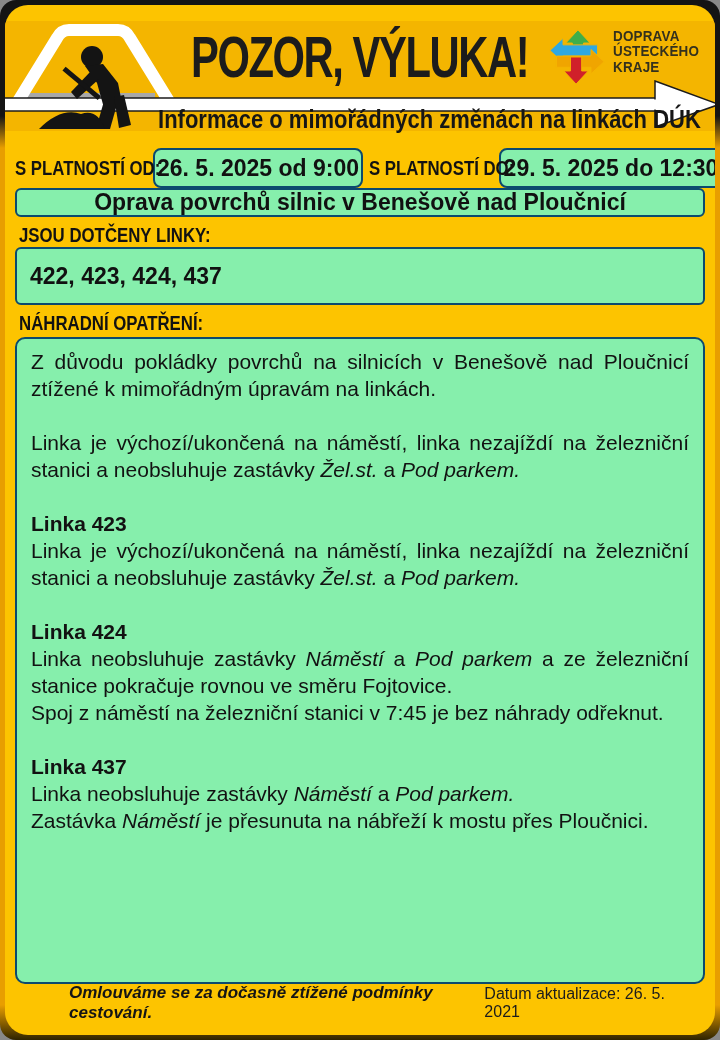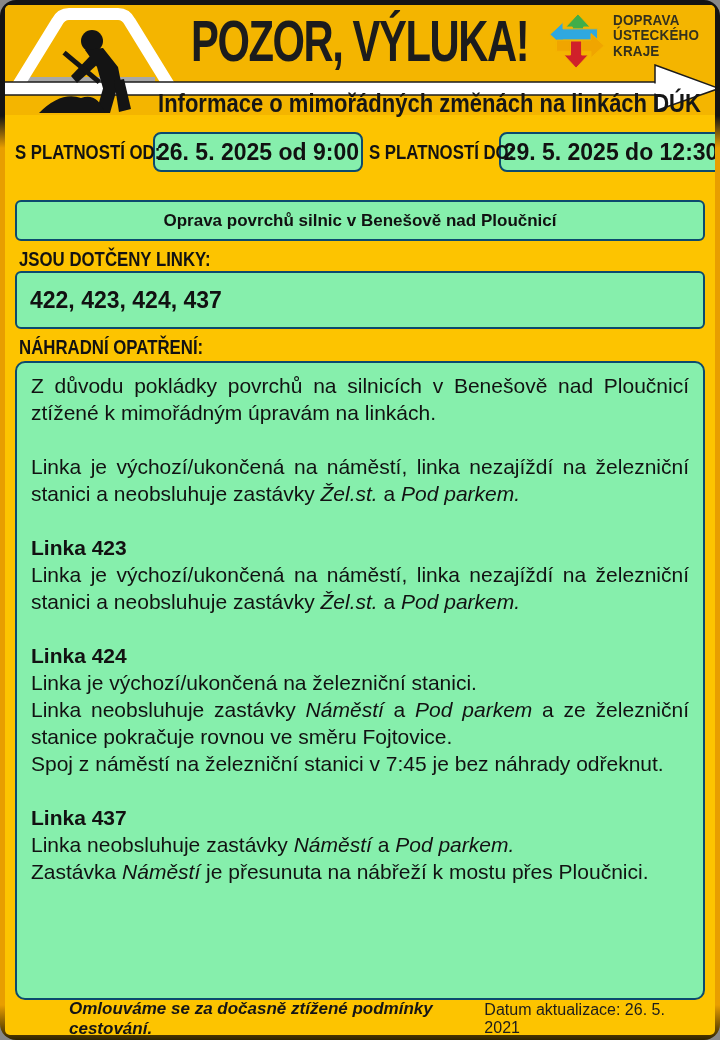--- a/index.html
+++ b/index.html
@@ -1,20 +1,20 @@
 <!DOCTYPE html>
 <html lang="cs"><head>
 <meta charset="utf-8">
 <style>
   html,body{margin:0;padding:0;}
   body{width:720px;height:1040px;font-family:"Liberation Sans",sans-serif;background:#888;}
   .frame{width:720px;height:1040px;box-sizing:border-box;padding:5px;border-radius:16px;
          background:linear-gradient(180deg,#141414 0,#141414 116px,#e89e00 148px,#e89e00 1005px,#2e2300 1040px);}
-  .page{width:100%;height:100%;box-sizing:border-box;background:#fdc400;border-radius:5px;
-        overflow:hidden;display:flex;flex-direction:column;padding:0 10px;}
+  .page{width:100%;height:100%;box-sizing:border-box;background:#fdc400;border-radius:23px;
+        overflow:hidden;display:flex;flex-direction:column;padding:16px 10px;}
 
   
   .header{position:relative;height:110px;margin:0 -10px;background:#f4b500;flex:none;}
   .header-art{position:absolute;left:0;top:0;width:720px;height:110px;}
   .main-title{position:absolute;left:186px;top:2px;font-size:58px;font-weight:700;color:#1c1c1c;
               letter-spacing:-2px;transform:scaleX(0.72);transform-origin:left top;white-space:nowrap;
               font-family:"Liberation Sans",sans-serif;}
   .subtitle{position:absolute;right:14px;top:84px;font-size:25px;font-weight:700;color:#161616;
             transform:scaleX(0.88);transform-origin:right top;white-space:nowrap;}
   .logo{position:absolute;right:12px;top:8px;display:flex;align-items:flex-start;}
@@ -28,22 +28,22 @@
   .white-box{background:#86efac;border:2px solid #0c4a6e;border-radius:8px;box-sizing:border-box;}
 
   .validity-row{display:flex;align-items:center;margin-top:17px;flex:none;}
   .validity-box{height:40px;display:flex;align-items:center;justify-content:center;
                 font-size:23px;font-weight:700;color:#111;padding:0 12px;white-space:nowrap;}
   .vb-from{width:210px;margin-left:-28px;}
   .vb-to{width:224px;margin-left:-24px;}
   .lbl-from{width:166px;flex:none;}
   .lbl-to{width:154px;flex:none;margin-left:6px;}
 
-  .title-box{margin-top:28px;height:41px;display:flex;align-items:center;justify-content:center;
-             font-size:17px;font-weight:700;color:#111;border-radius:6px;flex:none;}
+  .title-box{margin-top:0;height:29px;display:flex;align-items:center;justify-content:center;
+             font-size:23px;font-weight:700;color:#111;border-radius:6px;flex:none;}
   .section-label{margin-top:5px;height:25px;display:flex;align-items:center;flex:none;padding-left:4px;}
   .lines-box{height:58px;display:flex;align-items:center;font-size:23px;font-weight:700;color:#111;
              padding:0 13px;border-radius:6px;flex:none;}
 
   
   .measures-box{flex:1 1 auto;margin-top:2px;margin-bottom:5px;border-radius:10px;
                 padding:9px 14px;overflow:hidden;font-size:21px;line-height:27px;color:#121212;}
   .measures-box p{margin:0;text-align:justify;}
   .measures-box .sec{margin-top:27px;}
   .measures-box .sec-h{font-weight:700;text-align:left;}
@@ -125,21 +125,20 @@
         <p><span>Z důvodu pokládky povrchů na silnicích v Benešově nad Ploučnicí ztížené k mimořádným úpravám na linkách.</span></p>
         <div class="sec">
           <p><span>Linka je výchozí/ukončená na náměstí, linka nezajíždí na železniční stanici a neobsluhuje zastávky </span><i>Žel.st.</i><span> a </span><i>Pod parkem.</i></p>
         </div>
         <div class="sec">
           <p class="sec-h">Linka 423</p>
           <p><span>Linka je výchozí/ukončená na náměstí, linka nezajíždí na železniční stanici a neobsluhuje zastávky </span><i>Žel.st.</i><span> a </span><i>Pod parkem.</i></p>
         </div>
         <div class="sec">
           <p class="sec-h">Linka 424</p>
-          <p><span>Linka je výchozí/ukončená na železniční stanici.</span></p>
           <p><span>Linka neobsluhuje zastávky </span><i>Náměstí</i><span> a </span><i>Pod parkem</i><span> a ze železniční stanice pokračuje rovnou ve směru Fojtovice.</span></p>
           <p><span>Spoj z náměstí na železniční stanici v 7:45 je bez náhrady odřeknut.</span></p>
         </div>
         <div class="sec">
           <p class="sec-h">Linka 437</p>
           <p><span>Linka neobsluhuje zastávky </span><i>Náměstí</i><span> a </span><i>Pod parkem.</i></p>
           <p><span>Zastávka </span><i>Náměstí</i><span> je přesunuta na nábřeží k mostu přes Ploučnici.</span></p>
         </div>
       </div>
 

